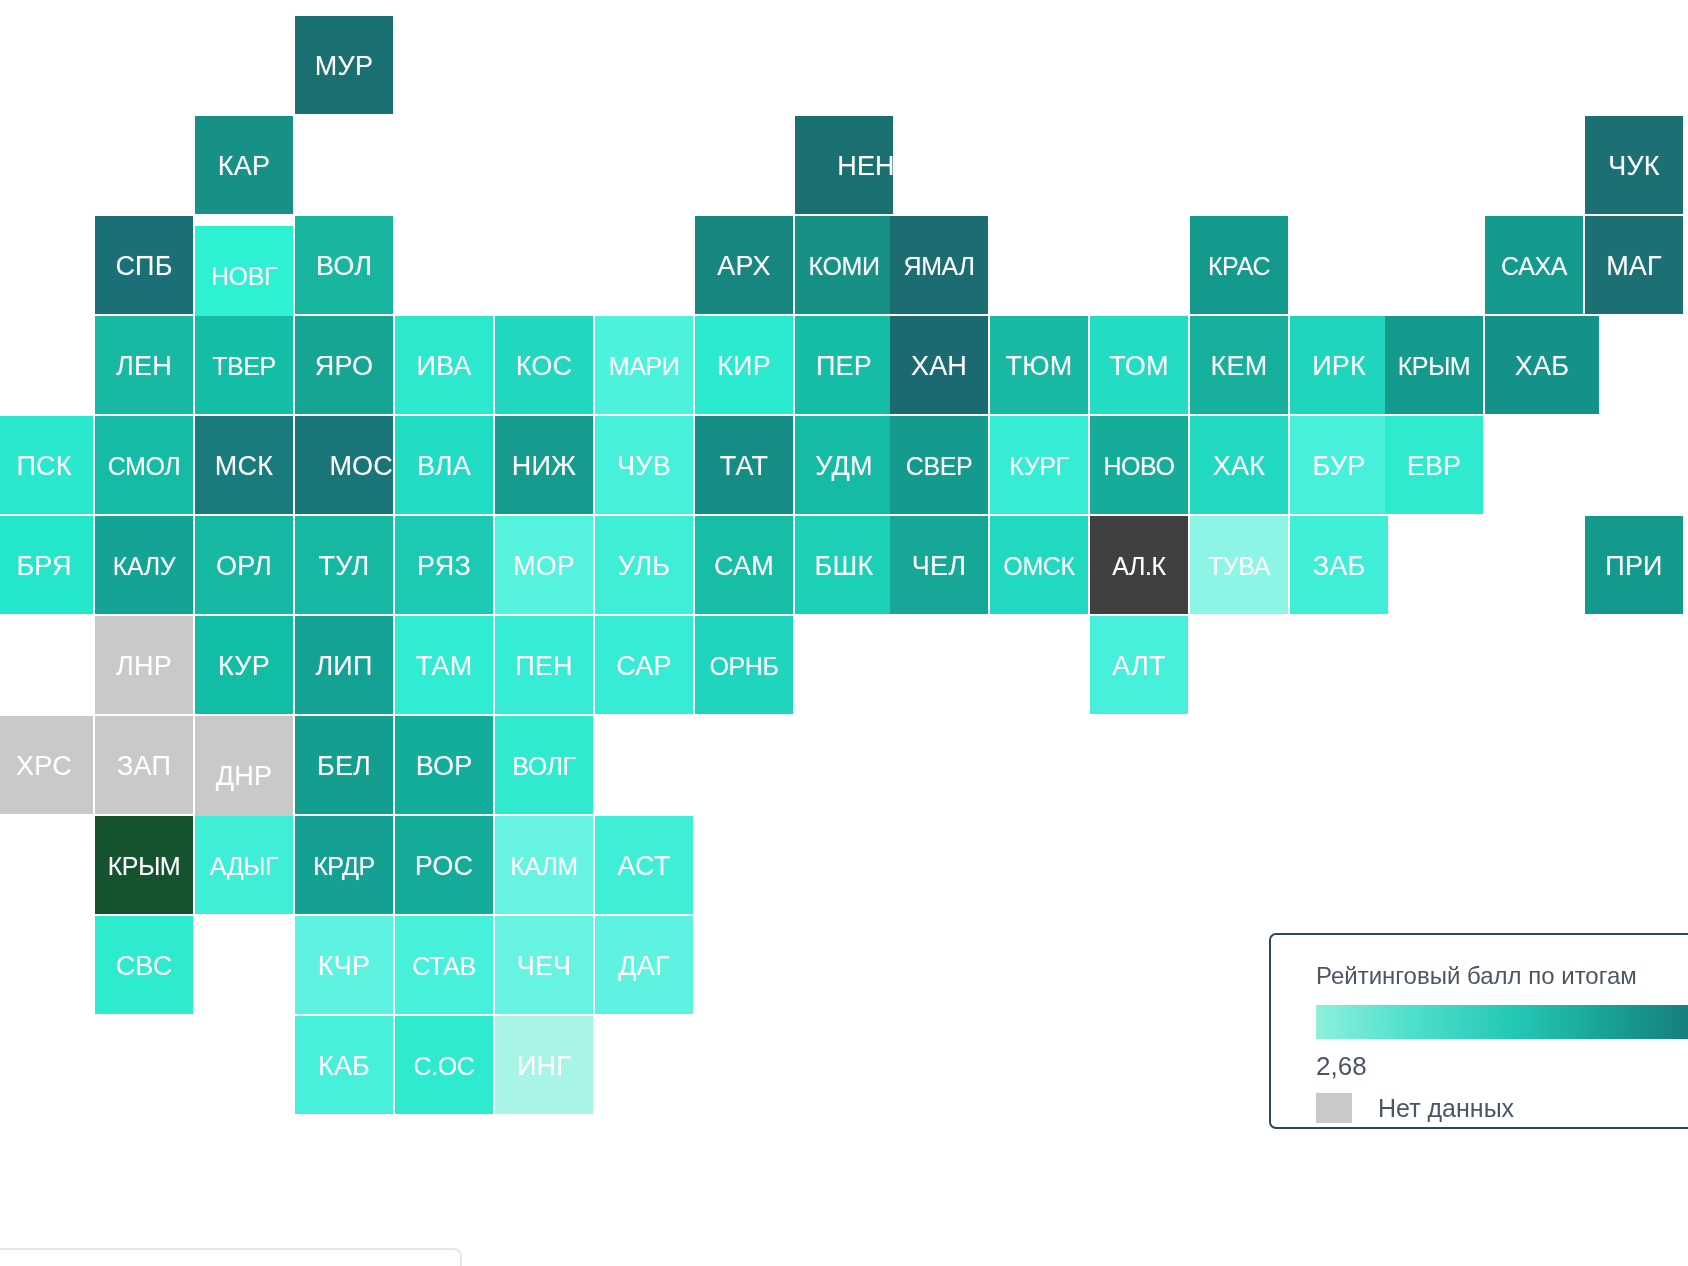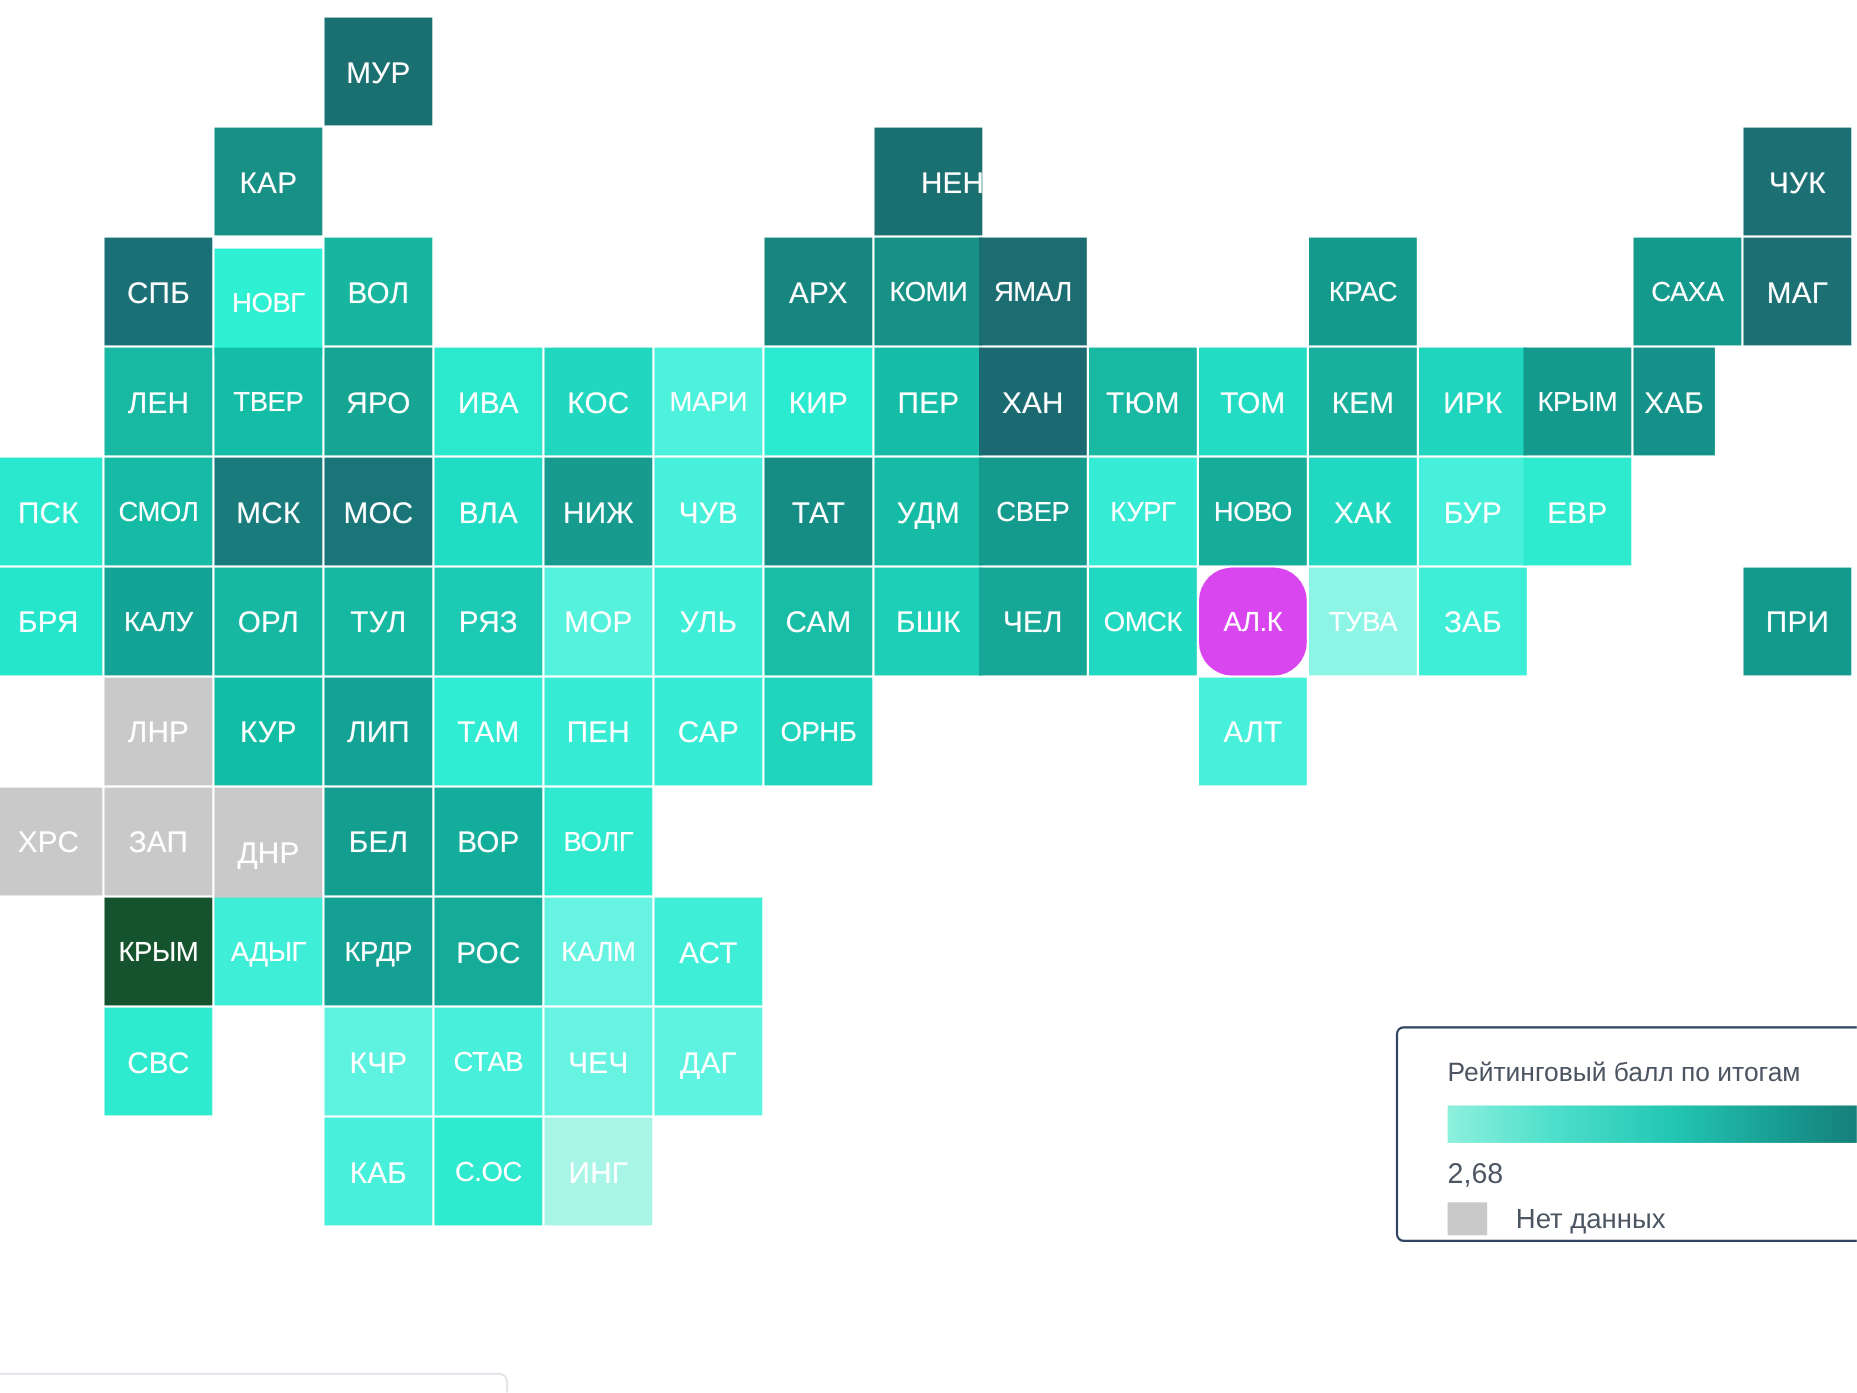--- a/index.html
+++ b/index.html
@@ -183,33 +183,33 @@
     </div>
     <div class="tile" style="left: 1190px; top: 316px; width: 98px; height: 98px; background: rgb(23, 176, 156);">
       <span>КЕМ</span>
     </div>
     <div class="tile" style="left: 1290px; top: 316px; width: 98px; height: 98px; background: rgb(31, 213, 189);">
       <span>ИРК</span>
     </div>
     <div class="tile" style="left: 1385px; top: 316px; width: 98px; height: 98px; background: rgb(19, 154, 141); font-size: 25px; letter-spacing: -0.4px;">
       <span>КРЫМ</span>
     </div>
-    <div class="tile" style="left: 1485px; top: 316px; width: 74px; height: 98px; background: rgb(20, 146, 138);">
+    <div class="tile" style="left: 1485px; top: 316px; width: 114px; height: 98px; background: rgb(20, 146, 138);">
       <span>ХАБ</span>
     </div>
     <div class="tile" style="left: -5px; top: 416px; width: 98px; height: 98px; background: rgb(42, 232, 206);">
       <span>ПСК</span>
     </div>
     <div class="tile" style="left: 95px; top: 416px; width: 98px; height: 98px; background: rgb(21, 187, 164); font-size: 25px; letter-spacing: -0.4px;">
       <span>СМОЛ</span>
     </div>
     <div class="tile" style="left: 195px; top: 416px; width: 98px; height: 98px; background: rgb(26, 123, 125);">
       <span>МСК</span>
     </div>
-    <div class="tile" style="left: 295px; top: 416px; width: 98px; height: 98px; background: rgb(26, 117, 120);">
+    <div class="tile" style="left: 295px; top: 416px; width: 98px; height: 98px; background: rgb(26, 117, 120); justify-content: flex-end;">
       <span>МОС</span>
     </div>
     <div class="tile" style="left: 395px; top: 416px; width: 98px; height: 98px; background: rgb(33, 220, 196);">
       <span>ВЛА</span>
     </div>
     <div class="tile" style="left: 495px; top: 416px; width: 98px; height: 98px; background: rgb(22, 155, 142);">
       <span>НИЖ</span>
     </div>
     <div class="tile" style="left: 595px; top: 416px; width: 98px; height: 98px; background: rgb(71, 240, 218);">
       <span>ЧУВ</span>
@@ -264,21 +264,21 @@
     </div>
     <div class="tile" style="left: 795px; top: 516px; width: 98px; height: 98px; background: rgb(28, 207, 183);">
       <span>БШК</span>
     </div>
     <div class="tile" style="left: 890px; top: 516px; width: 98px; height: 98px; background: rgb(22, 167, 150);">
       <span>ЧЕЛ</span>
     </div>
     <div class="tile" style="left: 990px; top: 516px; width: 98px; height: 98px; background: rgb(33, 217, 193); font-size: 25px; letter-spacing: -0.4px;">
       <span>ОМСК</span>
     </div>
-    <div class="tile" style="left: 1090px; top: 516px; width: 98px; height: 98px; background: #d946ef; font-size: 25px; letter-spacing: -0.4px; border-radius: 30px;">
+    <div class="tile" style="left: 1090px; top: 516px; width: 98px; height: 98px; background: #404040; font-size: 25px; letter-spacing: -0.4px;">
       <span>АЛ.К</span>
     </div>
     <div class="tile" style="left: 1190px; top: 516px; width: 98px; height: 98px; background: rgb(141, 245, 230); font-size: 25px; letter-spacing: -0.4px;">
       <span>ТУВА</span>
     </div>
     <div class="tile" style="left: 1290px; top: 516px; width: 98px; height: 98px; background: rgb(62, 238, 215);">
       <span>ЗАБ</span>
     </div>
     <div class="tile" style="left: 1585px; top: 516px; width: 98px; height: 98px; background: rgb(19, 154, 141);">
       <span>ПРИ</span>

